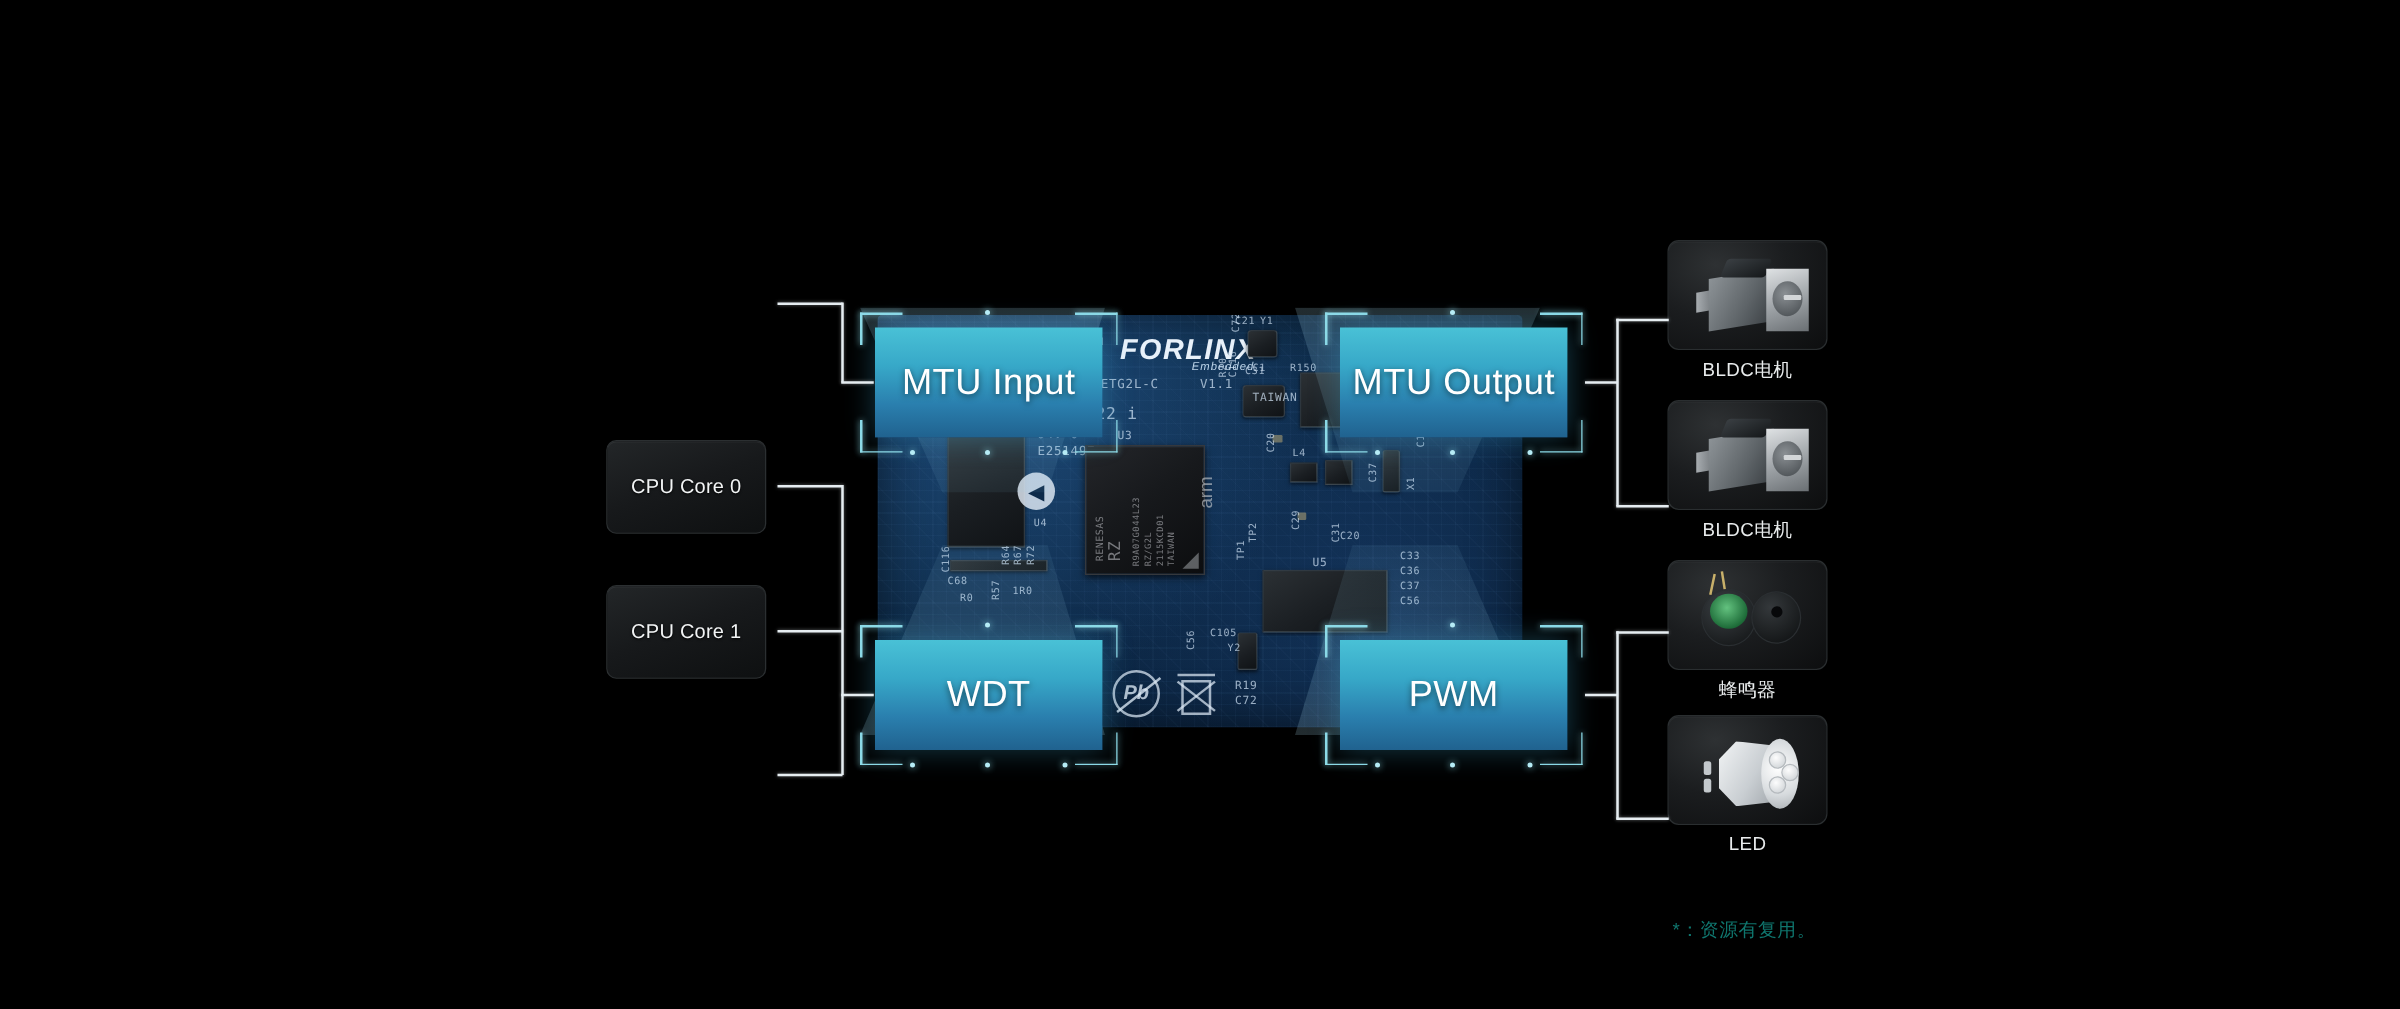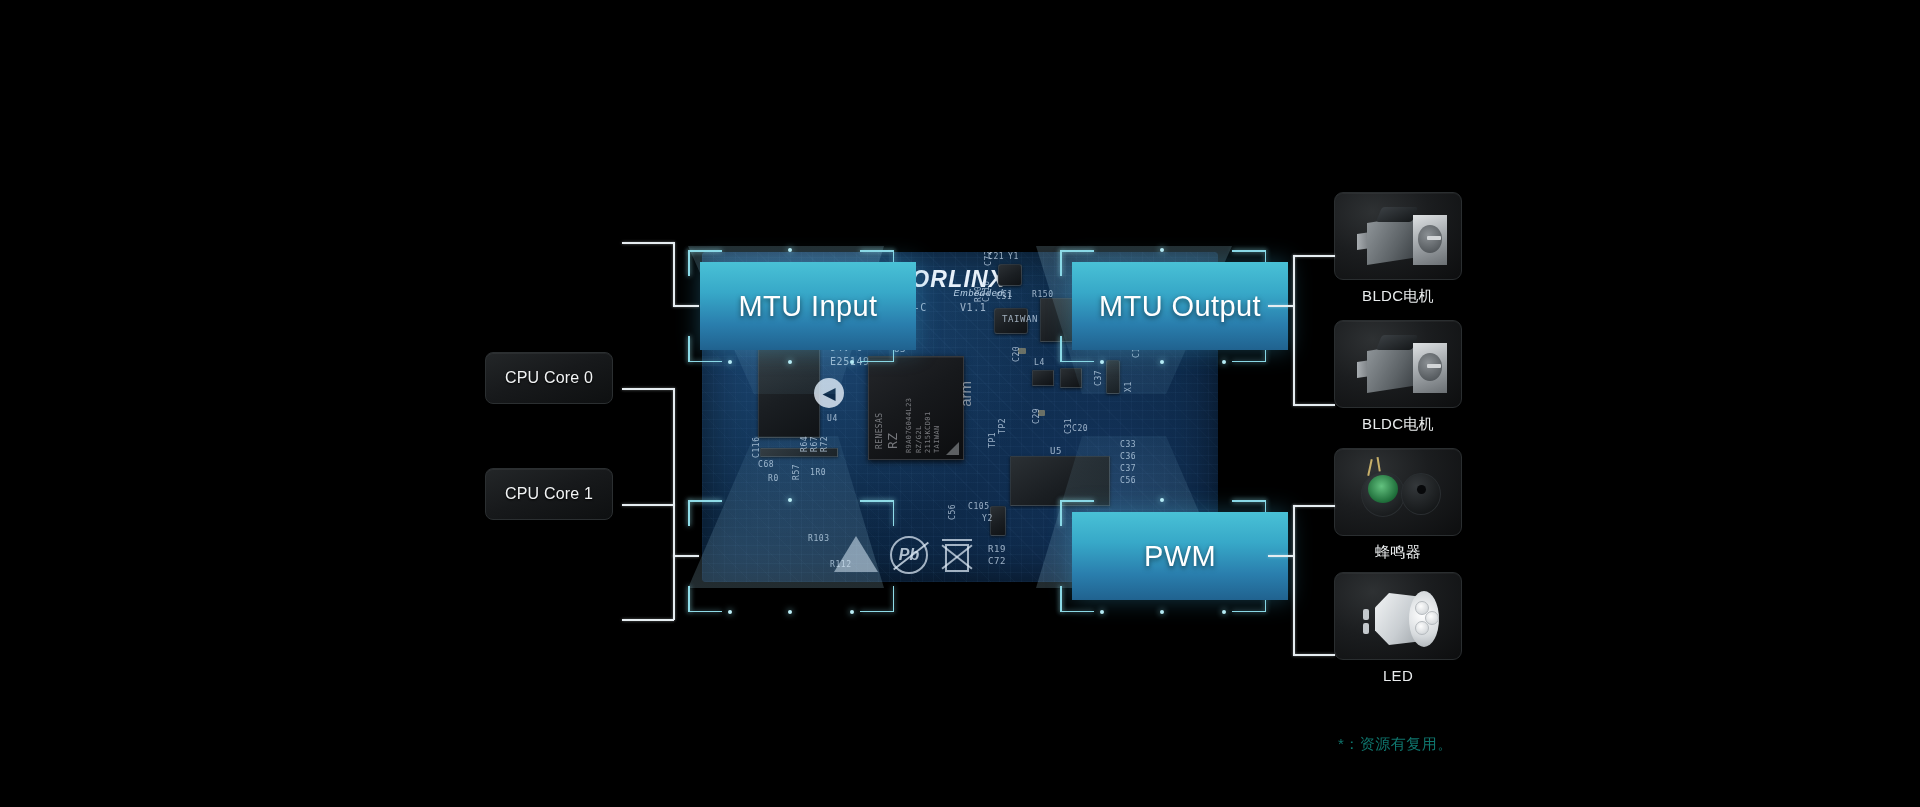--- a/index.html
+++ b/index.html
@@ -42,21 +42,21 @@
     font-size: 15px;
     letter-spacing: 0.3px;
     text-shadow: 0 1px 2px #000;
     white-space: nowrap;
   }
 
   
   .corebox {
     position: absolute;
     width: 128px;
-    height: 52px;
+    height: 75px;
     border-radius: 8px;
     background: linear-gradient(160deg, #232628 0%, #17191b 48%, #0e1011 100%);
     border: 1px solid #2b2f31;
     box-shadow: 0 0 0 1px rgba(0,0,0,0.85), inset 0 1px 0 rgba(255,255,255,0.05);
     display: flex;
     align-items: center;
     justify-content: center;
   }
   .corebox span {
     color: #f2f4f5;
@@ -232,21 +232,21 @@
   
   .cone {
     position: absolute;
     pointer-events: none;
     background: linear-gradient(180deg, rgba(172,220,240,0.20), rgba(140,205,235,0.07));
   }
 
   
   .panel {
     position: absolute;
-    width: 216px;
+    width: 182px;
     height: 88px;
     background: linear-gradient(180deg, #49c1d6 0%, #37a8c8 35%, #2a7fae 70%, #20628f 100%);
     display: flex; align-items: center; justify-content: center;
     box-shadow: 0 0 22px rgba(60,170,210,0.35);
   }
   .panel span {
     color: #ffffff;
     font-size: 29px;
     letter-spacing: 0.4px;
     text-shadow: 0 2px 5px rgba(0,0,0,0.55);
@@ -572,20 +572,23 @@
       <i class="h" style="right:0;bottom:0;"></i>
     <i class="v" style="left:0;top:0;"></i>
       <i class="v" style="right:0;top:0;"></i>
     <i class="v" style="left:0;bottom:0;"></i>
       <i class="v" style="right:0;bottom:0;"></i>
     <i class="dot" style="left:100px;top:-2px;"></i>
       <i class="dot" style="left:100px;bottom:-2px;"></i>
     <i class="dot" style="left:40px;bottom:-2px;"></i>
       <i class="dot" style="right:40px;bottom:-2px;"></i>
   </div>
+  <div class="panel" style="left:700px; top:512px;">
+    <span>WDT</span>
+  </div>
 
   <div class="frame" style="left:1060px; top:500px;">
     <i class="h" style="left:0;top:0;"></i>
       <i class="h" style="right:0;top:0;"></i>
     <i class="h" style="left:0;bottom:0;"></i>
       <i class="h" style="right:0;bottom:0;"></i>
     <i class="v" style="left:0;top:0;"></i>
       <i class="v" style="right:0;top:0;"></i>
     <i class="v" style="left:0;bottom:0;"></i>
       <i class="v" style="right:0;bottom:0;"></i>

